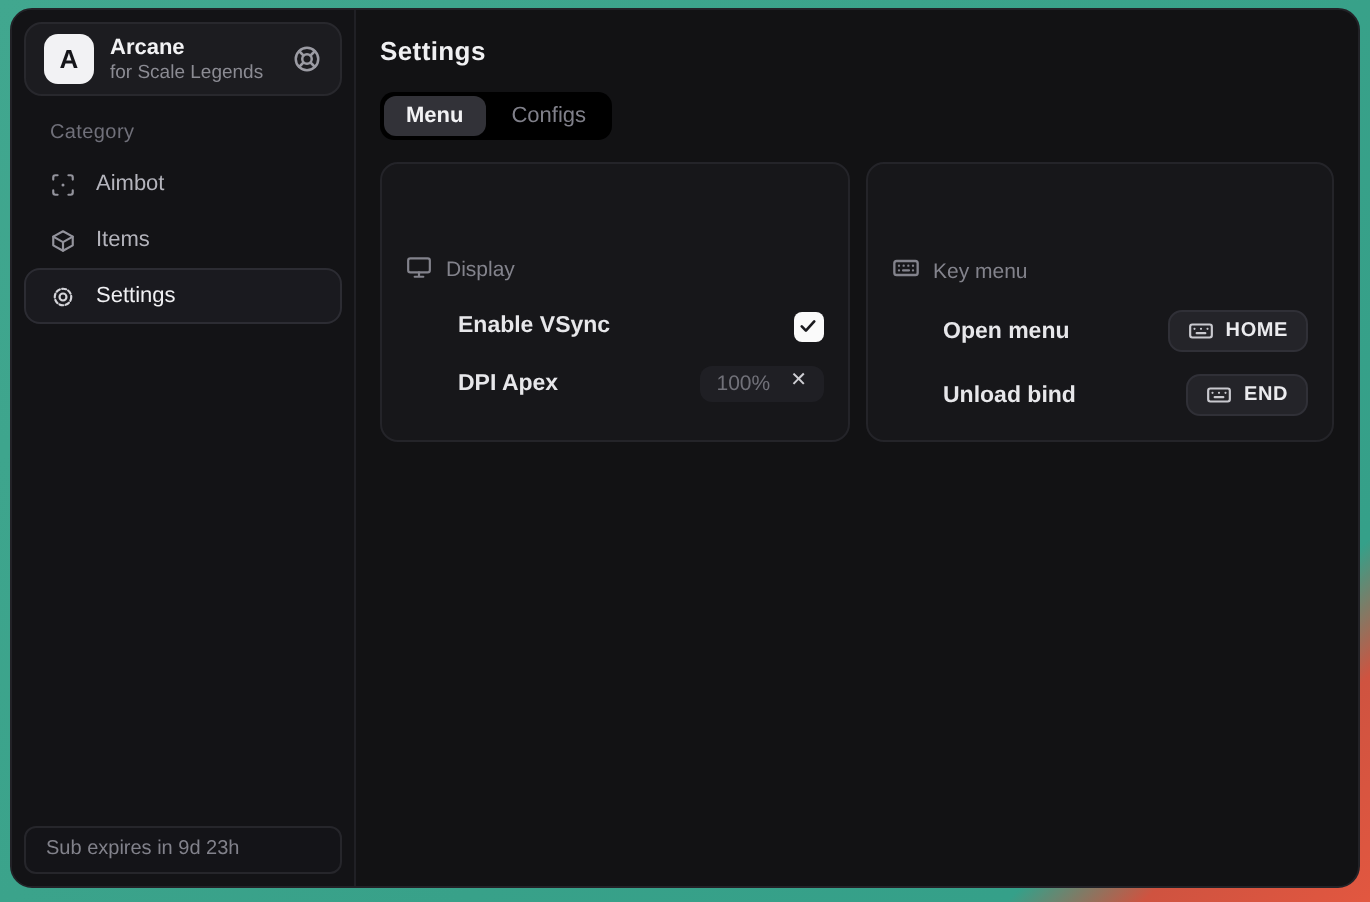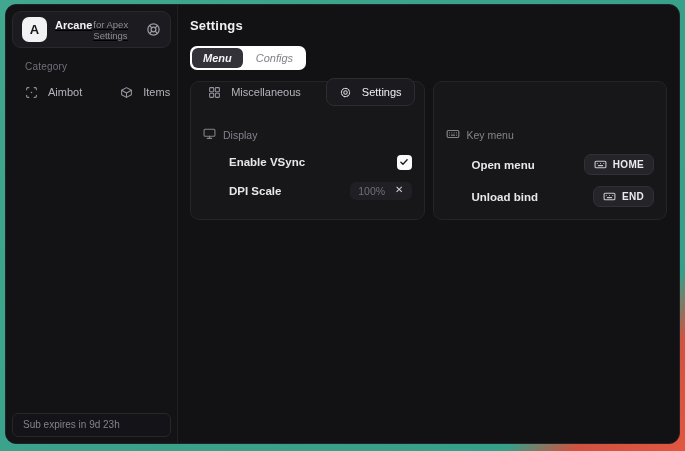--- a/index.html
+++ b/index.html
@@ -28,29 +28,29 @@
     margin: 6px; height: 37px;
     background: #1c1c20; border: 1px solid #28282d; border-radius: 9px;
     display: flex; align-items: center; gap: 8px; padding: 0 9px;
   }
   .logo-square {
     width: 25px; height: 25px; flex: none;
     background: #f2f2f4; color: #16161a;
     border-radius: 7px; display: flex; align-items: center; justify-content: center;
     font-size: 13px; font-weight: 700;
   }
-  .logo-text { display: flex; gap: 1px; text-decoration: underline; }
+  .logo-text { display: flex; flex-direction: column; gap: 1px; }
   .app-name { font-size: 11px; font-weight: 700; color: #f2f2f4; }
   .app-sub  { font-size: 9.5px; color: #8b8b93; }
   .logo-right-icon { margin-left: auto; color: #9b9ba3; display: flex; }
   .category-label {
     margin: 13px 0 6px 19px;
     font-size: 10px; color: #70707a; letter-spacing: .2px;
   }
-  .nav { display: flex; }
+  .nav { display: flex; flex-direction: column; }
   .nav-item {
     display: flex; align-items: center; gap: 10px;
     height: 28px; margin: 0 6px; padding: 0 12px;
     border: 1px solid transparent; border-radius: 8px;
     font-size: 11px; color: #b4b4bc; cursor: default;
   }
   .nav-item .icon { color: #93939c; display: flex; }
   .nav-item.active {
     background: #1a1a1f; border-color: #2c2c33; color: #f0f0f3;
   }
@@ -62,21 +62,21 @@
     padding: 5px 10px 6px;
     display: flex; flex-direction: column; gap: 3px;
   }
   .footer-line1 { font-size: 10px; color: #82828b; }
   .footer-line2 { font-size: 10px; color: #c6c6cc; }
   
   .main { flex: 1; padding: 13px 12px 0 12px; }
   .page-title { font-size: 13px; font-weight: 700; color: #f0f0f2; letter-spacing: .2px; }
   .tabs {
     margin-top: 13px; display: inline-flex; gap: 2px;
-    background: #ffffff; border-radius: 7px; padding: 2px; font-style: italic;
+    background: #000000; border-radius: 7px; padding: 2px;
   }
   .tab {
     padding: 4px 11px; border-radius: 6px; font-size: 11px; color: #80808a; cursor: default;
   }
   .tab.active { background: #323238; color: #f2f2f4; font-weight: 600; }
   .cards { margin-top: 11px; display: flex; gap: 8px; }
   .card {
     flex: 1; background: #17171a; border: 1px solid #242429;
     border-radius: 9px; padding: 9px 12px 12px;
   }
@@ -115,21 +115,21 @@
 <div class="window">
 
   <div class="sidebar">
 
     <div class="logo-card">
       <div class="logo-square">
         <span>A</span>
       </div>
       <div class="logo-text">
         <span class="app-name">Arcane</span>
-        <span class="app-sub">for Apex Settings</span>
+        <span class="app-sub">for Scale Legends</span>
       </div>
       <span class="logo-right-icon">
         <svg class="ic" width="15" height="15" viewBox="0 0 24 24">
           <circle cx="12" cy="12" r="9"></circle>
             <circle cx="12" cy="12" r="3.8"></circle>
           <path d="M5.8 5.8l3.4 3.4M18.2 5.8l-3.4 3.4M5.8 18.2l3.4-3.4M18.2 18.2l-3.4-3.4"></path>
         </svg>
       </span>
     </div>
 
@@ -151,31 +151,20 @@
       <div class="nav-item">
         <span class="icon">
           <svg class="ic" width="13" height="13" viewBox="0 0 24 24">
             <path d="M21 8l-9-5-9 5v8l9 5 9-5V8z"></path>
             <path d="M3 8l9 5 9-5M12 13v8"></path>
           </svg>
         </span>
         <span>Items</span>
       </div>
 
-      <div class="nav-item">
-        <span class="icon">
-          <svg class="ic" width="13" height="13" viewBox="0 0 24 24">
-            <rect x="3" y="3" width="7.5" height="7.5" rx="1.5"></rect>
-            <rect x="13.5" y="3" width="7.5" height="7.5" rx="1.5"></rect>
-            <rect x="3" y="13.5" width="7.5" height="7.5" rx="1.5"></rect>
-            <rect x="13.5" y="13.5" width="7.5" height="7.5" rx="1.5"></rect>
-          </svg>
-        </span>
-        <span>Miscellaneous</span>
-      </div>
 
       <div class="nav-item active">
         <span class="icon">
           <svg class="ic" width="13" height="13" viewBox="0 0 24 24">
             <circle cx="12" cy="12" r="3.2"></circle>
             <circle cx="12" cy="12" r="7.6" stroke-dasharray="3.6 2.2"></circle>
           </svg>
         </span>
         <span>Settings</span>
       </div>
@@ -213,21 +202,21 @@
         <div class="card-row">
           <span class="row-label">Enable VSync</span>
           <div class="checkbox">
             <svg class="ic" width="10" height="10" viewBox="0 0 24 24" style="stroke:#1a1a1e; stroke-width:3.2;">
               <path d="M4.5 12.5l5 5L19.5 6.5"></path>
             </svg>
           </div>
         </div>
 
         <div class="card-row">
-          <span class="row-label">DPI Scale</span>
+          <span class="row-label">DPI Apex</span>
           <div class="dpi-pill">
             <span class="dpi-value">100%</span>
             <span class="dpi-clear">✕</span>
           </div>
         </div>
       </div>
 
       <div class="card">
         <div class="card-header">
           <span class="icon">

